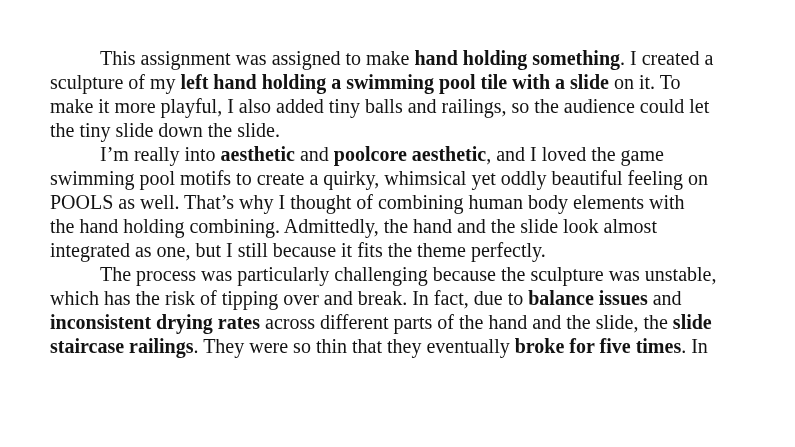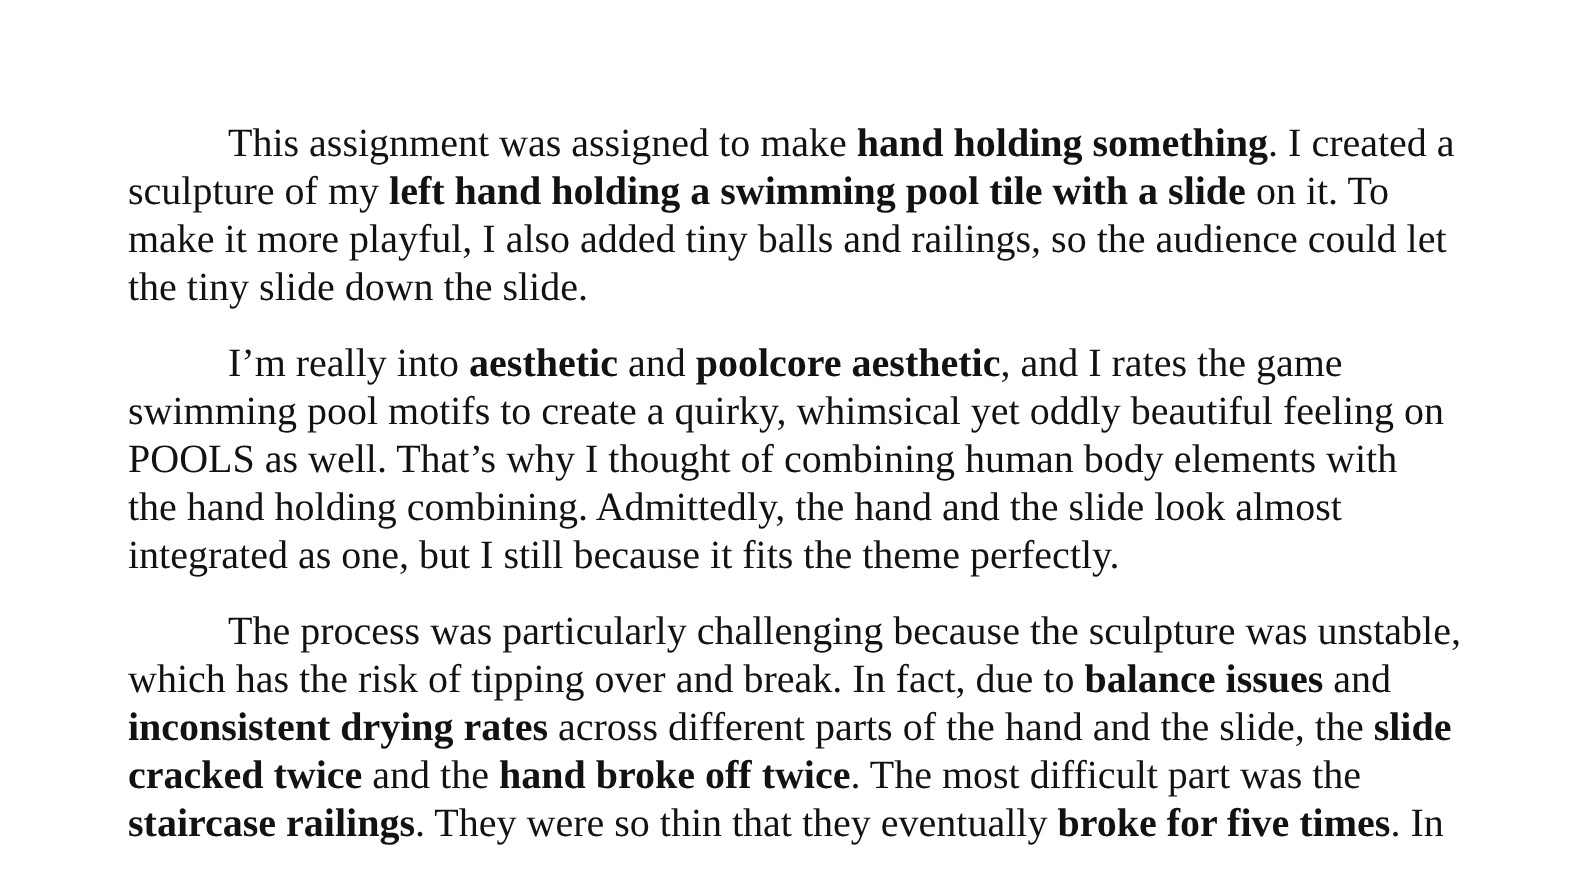--- a/index.html
+++ b/index.html
@@ -18,21 +18,21 @@
     left: 50px;
     top: 46px;
     width: 695px;
     font-family: "Liberation Serif", serif;
     font-size: 20px;
     line-height: 24px;
     color: #121212;
     -webkit-font-smoothing: antialiased;
   }
   .paragraph {
-    margin: 14px;
+    margin: 0;
     padding: 0;
   }
   .line {
     height: 24px;
     white-space: nowrap;
   }
   .line.indent {
     padding-left: 50px;
   }
   .seg {
@@ -46,26 +46,25 @@
 <body style="background: rgb(255, 255, 255);">
 
 <div class="document" style="color: rgb(18, 18, 18);">
     <div class="paragraph">
       <div class="line indent"><span class="seg">This assignment was assigned to make </span><span class="seg bold">hand holding something</span><span class="seg">. I created a</span></div>
       <div class="line"><span class="seg">sculpture of my </span><span class="seg bold">left hand holding a swimming pool tile with a slide</span><span class="seg"> on it. To</span></div>
       <div class="line"><span class="seg">make it more playful, I also added tiny balls and railings, so the audience could let</span></div>
       <div class="line"><span class="seg">the tiny slide down the slide.</span></div>
     </div>
     <div class="paragraph">
-      <div class="line indent"><span class="seg">I’m really into </span><span class="seg bold">aesthetic</span><span class="seg"> and </span><span class="seg bold">poolcore aesthetic</span><span class="seg">, and I rates the game</span></div>
+      <div class="line indent"><span class="seg">I’m really into </span><span class="seg bold">aesthetic</span><span class="seg"> and </span><span class="seg bold">poolcore aesthetic</span><span class="seg">, and I loved the game</span></div>
       <div class="line"><span class="seg">swimming pool motifs to create a quirky, whimsical yet oddly beautiful feeling on</span></div>
       <div class="line"><span class="seg">POOLS as well. That’s why I thought of combining human body elements with</span></div>
       <div class="line"><span class="seg">the hand holding combining. Admittedly, the hand and the slide look almost</span></div>
       <div class="line"><span class="seg">integrated as one, but I still because it fits the theme perfectly.</span></div>
     </div>
     <div class="paragraph">
       <div class="line indent"><span class="seg">The process was particularly challenging because the sculpture was unstable,</span></div>
       <div class="line"><span class="seg">which has the risk of tipping over and break. In fact, due to </span><span class="seg bold">balance issues</span><span class="seg"> and</span></div>
       <div class="line"><span class="seg bold">inconsistent drying rates</span><span class="seg"> across different parts of the hand and the slide, the </span><span class="seg bold">slide</span></div>
-      <div class="line"><span class="seg bold">cracked twice</span><span class="seg"> and the </span><span class="seg bold">hand broke off twice</span><span class="seg">. The most difficult part was the</span></div>
       <div class="line"><span class="seg bold">staircase railings</span><span class="seg">. They were so thin that they eventually </span><span class="seg bold">broke for five times</span><span class="seg">. In</span></div>
     </div>
   </div>
 
 </body></html>

